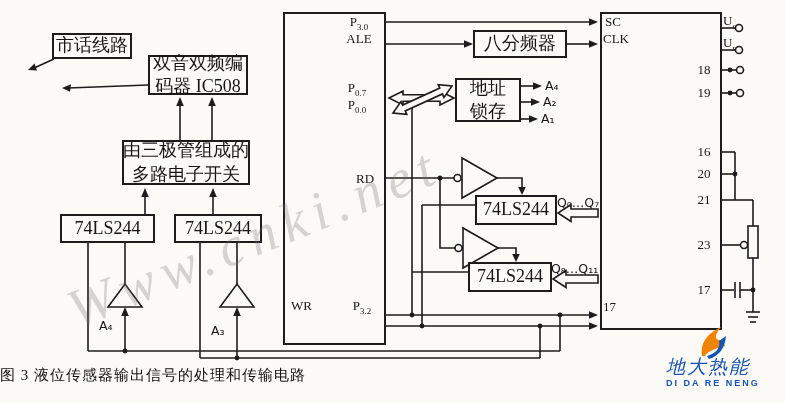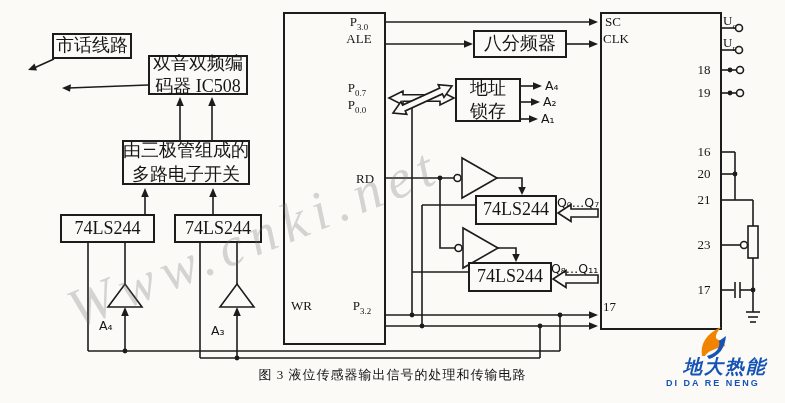--- a/index.html
+++ b/index.html
@@ -18,26 +18,26 @@
   .lbl { position:absolute; font-size:13px; white-space:nowrap; }
   .pinr { text-align:center;font-family:Liberation Serif, serif; }
   .sig { font-family:"DejaVu Sans","Liberation Sans",sans-serif; font-size:12.5px; }
   sub { font-size:0.68em; }
   .watermark {
     position:absolute; left:70px; top:280px; font-size:55px; letter-spacing:8px;
     color:rgba(110,110,110,0.28); transform:rotate(-22deg); transform-origin:0 50%;
     font-style:italic; pointer-events:none; white-space:nowrap; z-index:30;
   }
   .caption {
-    position:absolute; left:0; top:366px; width:100%; text-align:center;
-    font-size:13px; letter-spacing:1px; color:#111; z-index:20;
+    position:absolute; left:0; top:366px; width:100%; 
+    font-size:15px; letter-spacing:1px; color:#111; z-index:20;
   }
   .logo { position:absolute; z-index:25; }
-  .logo-cn { position:absolute; left:666px; top:354px; width:118px; text-align:center;
-    font-size:19px; font-weight:bold; font-style:italic; color:#1553b5;
+  .logo-cn { position:absolute; left:666px; top:354px; width:118px; 
+    font-size:19px; font-weight:normal; font-style:italic; color:#1553b5;
     letter-spacing:2px; }
   .logo-en { position:absolute; left:666px; top:378px; width:118px; 
     font-size:9px; font-weight:bold; color:#1553b5; letter-spacing:2px;
     font-family:"Liberation Sans",sans-serif; }
 </style>
 </head>
 <body>
 
 <div id="stage">
 

